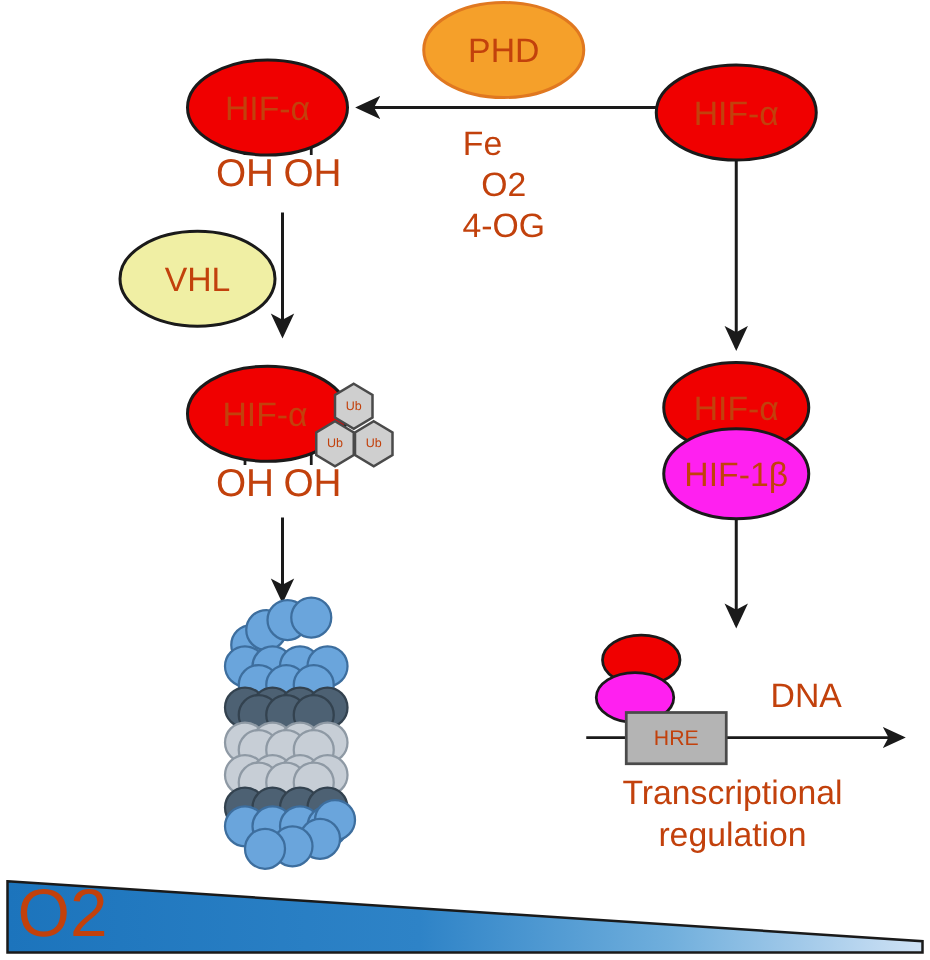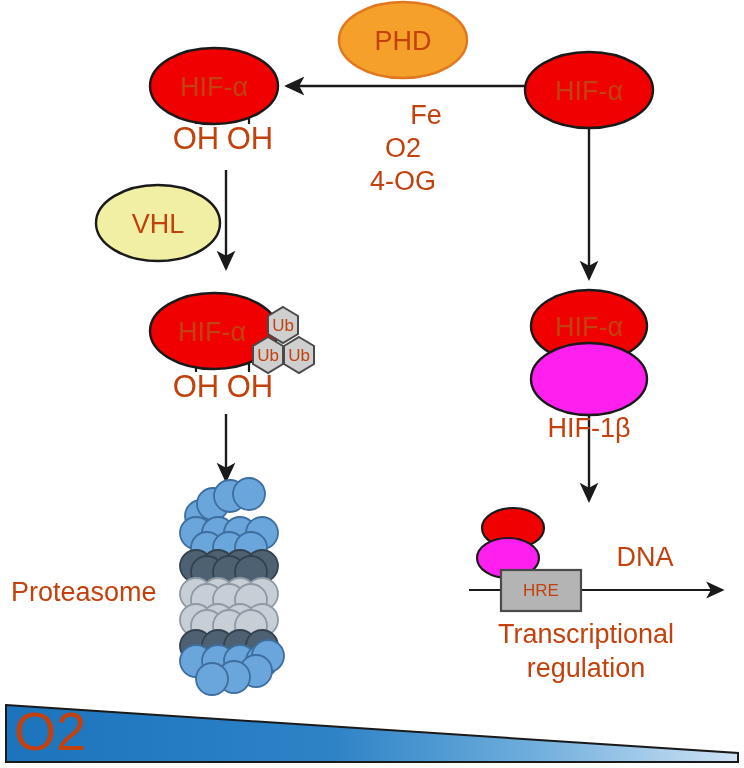--- a/index.html
+++ b/index.html
@@ -15,21 +15,21 @@
     font-family:"Liberation Sans", sans-serif;
     color:#c2410c;
     white-space:nowrap;
     line-height:1.05;
     user-select:none;
   }
   .center{transform:translate(-50%,-50%);}
   .ell-txt{font-size:27px;}
   .oh-txt{font-size:31px;letter-spacing:0px;}
   .cofactor{font-size:27px;text-align:center;}
-  .ub-txt{font-size:17px;}
+  .ub-txt{font-size:10px;}
   .hre-txt{font-size:17px;}
   .dna-txt{font-size:27px;}
   .trans-txt{font-size:27px;text-align:center;}
   .proteasome-txt{font-size:27px;}
   .o2-txt{font-size:54px;}
 </style>
 </head>
 <body>
 
 <div id="stage">
@@ -180,39 +180,38 @@
   <div class="lbl ell-txt center" style="left:214px;top:87px;">HIF-α</div>
 
   <div class="lbl ell-txt center" style="left:403px;top:41px;">PHD</div>
 
   <div class="lbl ell-txt center" style="left:589px;top:91px;">HIF-α</div>
 
   <div class="lbl oh-txt center" style="left:196px;top:139px;">OH</div>
 
   <div class="lbl oh-txt center" style="left:250px;top:139px;">OH</div>
 
-  <div class="lbl cofactor center" style="left:426px;top:115px;">Fe</div>
+  <div class="lbl cofactor center" style="left:386px;top:115px;">Fe</div>
   <div class="lbl cofactor center" style="left:403px;top:148px;">O2</div>
   <div class="lbl cofactor center" style="left:403px;top:181px;">4-OG</div>
 
   <div class="lbl ell-txt center" style="left:158px;top:224px;text-align:center;">VHL</div>
 
   <div class="lbl ell-txt center" style="left:212px;top:332px;">HIF-α</div>
 
   <div class="lbl ub-txt center" style="left:283px;top:326px;">Ub</div>
   <div class="lbl ub-txt center" style="left:268px;top:356px;">Ub</div>
   <div class="lbl ub-txt center" style="left:299px;top:356px;">Ub</div>
 
   <div class="lbl oh-txt center" style="left:196px;top:387px;">OH</div>
   <div class="lbl oh-txt center" style="left:250px;top:387px;">OH</div>
 
-  <div class="lbl proteasome-txt" style="left:11px;top:578px;">Proteasome</div>
 
   <div class="lbl ell-txt center" style="left:589px;top:327px;">HIF-α</div>
-  <div class="lbl ell-txt center" style="left:589px;top:380px;margin-top:48px;">HIF-1β</div>
+  <div class="lbl ell-txt center" style="left:589px;top:380px;">HIF-1β</div>
 
   <div class="lbl hre-txt center" style="left:541px;top:591px;">HRE</div>
 
   <div class="lbl dna-txt center" style="left:645px;top:557px;">DNA</div>
 
   <div class="lbl trans-txt center" style="left:586px;top:634px;">Transcriptional</div>
   <div class="lbl trans-txt center" style="left:586px;top:668px;">regulation</div>
 
   <div class="lbl o2-txt" style="left:14px;top:703px;">O2</div>
 

